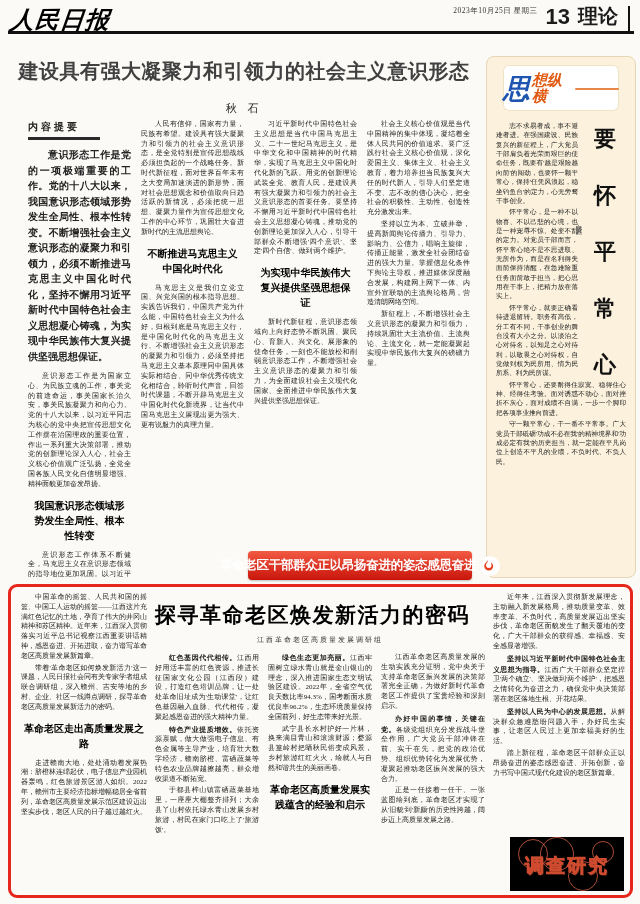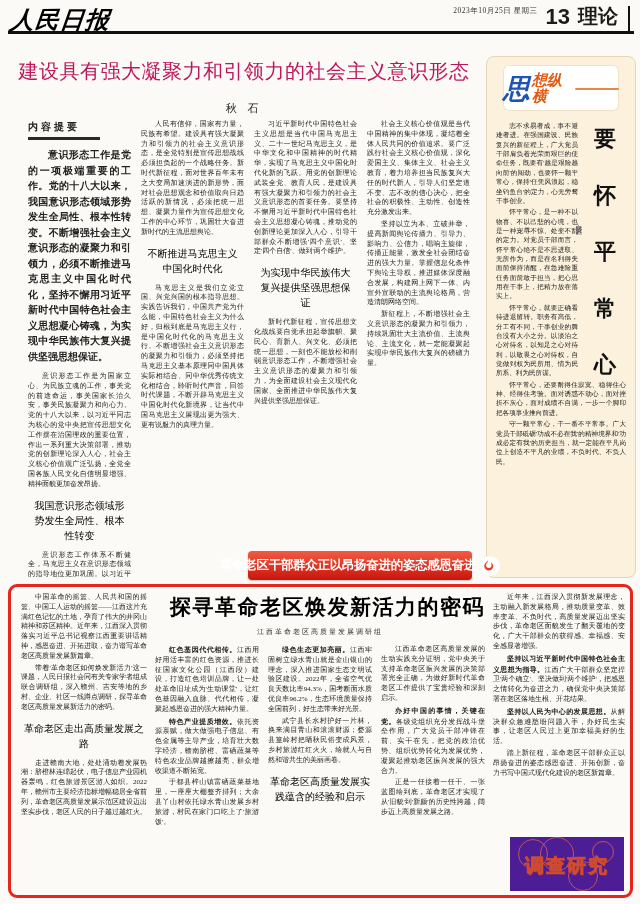--- a/index.html
+++ b/index.html
@@ -8,28 +8,28 @@
 #paper{position:relative;width:640px;height:904px;background:#fbfaf6;overflow:hidden}
 
 #masthead{position:absolute;left:10px;top:4px;font-family:"DejaVu Serif",serif;font-weight:bold;font-style:italic;font-size:24px;letter-spacing:1px;transform:skewX(-6deg);color:#000}
 #header-right{position:absolute;right:10px;top:6px;display:flex;align-items:flex-start;gap:8px}
 #pub-date{font-size:7.5px;color:#333;padding-bottom:4px;letter-spacing:.5px}
 #page-no{font-family:"Liberation Sans",sans-serif;font-weight:bold;font-size:22px;line-height:1}
 #section-name{font-family:"Liberation Sans",sans-serif;font-weight:bold;font-size:20px;line-height:1.05}
 #corner-mark{width:2px;height:26px;background:#111;margin-left:2px}
 #head-rule{position:absolute;left:8px;right:6px;top:31px;height:2.5px;background:#111}
 
-#main-title{position:absolute;left:18px;top:58px;width:452px;text-align:center;font-family:"Liberation Sans",sans-serif;font-weight:400;font-size:20px;letter-spacing:.5px;color:#be185d}
+#main-title{position:absolute;left:18px;top:58px;width:452px;text-align:center;font-family:"Liberation Sans",sans-serif;font-weight:700;font-size:20px;letter-spacing:.5px;color:#404040}
 #main-author{position:absolute;left:18px;top:101px;width:452px;text-align:center;font-size:11px;letter-spacing:4px;color:#222}
 
 .col{position:absolute;top:120px;height:458px;width:103px;overflow:hidden}
 #col1{left:28px}#col2{left:141px}#col3{left:254px}#col4{left:367px}
 .dense p{font-size:7px;line-height:1.4;text-align:justify;text-indent:2em;margin-bottom:2px;color:#1c1c1c}
 .dense p b{font-family:"Liberation Sans",sans-serif;font-weight:bold}
-.dense .subhead{font-family:"Liberation Sans",sans-serif;font-weight:normal;font-size:10px;line-height:1.5;text-align:center;margin:8px 2px;color:#000}
+.dense .subhead{font-family:"Liberation Sans",sans-serif;font-weight:bold;font-size:10px;line-height:1.5;text-align:center;margin:8px 2px;color:#000}
 
 #abstract-box{margin-bottom:8px}
 #abstract-label{font-family:"Liberation Sans",sans-serif;font-weight:bold;font-size:10px;letter-spacing:3px;color:#222}
 .abstract-rule{width:72px;height:3px;background:#2a2a2a;margin:3px 0 7px}
 #abstract-text{font-size:10px;font-weight:bold;line-height:1.55;text-align:justify;text-indent:2em;color:#222}
 
 #banner{position:absolute;left:248px;top:551px;width:224px;height:29px;background:linear-gradient(#f25a43,#c9150b);border-radius:4px;display:flex;align-items:center;justify-content:center;gap:4px;z-index:6;box-shadow:0 1px 2px rgba(0,0,0,.25)}
 #banner-text{color:#fff;font-family:"Liberation Sans",sans-serif;font-weight:bold;font-size:12.5px;letter-spacing:-.3px;white-space:nowrap}
 #banner-flame{width:20px;height:20px;border-radius:50%;background:#fff;display:flex;align-items:center;justify-content:center;flex:0 0 auto}
 
@@ -43,26 +43,26 @@
 #sidebar-body p{font-size:6.6px;line-height:1.42;text-align:justify;text-indent:2em;color:#222;margin-bottom:2px}
 #vtitle-float{float:right;width:42px;height:248px;margin:6px 0 4px 6px;position:relative;display:flex;flex-direction:column;justify-content:space-between;align-items:center}
 .vchar{font-family:"DejaVu Serif",serif;font-weight:bold;font-size:22px;color:#111;line-height:1}
 #vauthor{position:absolute;left:-10px;top:92px;writing-mode:vertical-rl;font-size:6.5px;color:#444;letter-spacing:2px}
 
 #red-box{position:absolute;left:8px;top:584px;width:625px;height:314px;border:3.5px solid #e6261c;border-radius:9px;background:#fbfaf6;z-index:4}
 #bottom-inner{position:relative;width:100%;height:100%;padding:6px 4px;overflow:hidden}
 #b-left{position:absolute;left:10px;top:6px;width:126px;height:294px;overflow:hidden}
 #b-right{position:absolute;left:482px;top:6px;width:132px;height:294px;overflow:hidden}
 #b-mid{position:absolute;left:144px;top:6px;width:330px;height:294px}
-#b-title{text-align:right;font-family:"Liberation Sans",sans-serif;font-weight:900;font-size:21px;letter-spacing:1.5px;color:#000;}
+#b-title{text-align:left;font-family:"Liberation Sans",sans-serif;font-weight:900;font-size:21px;letter-spacing:1.5px;color:#000;margin-top:8px}
 #b-byline{text-align:center;font-size:7px;letter-spacing:2px;color:#333;margin:6px 0 8px}
 #b-cols{display:flex;gap:9px;height:222px;overflow:hidden}
 .bcol{width:104px;overflow:hidden}
 
-#badge{position:absolute;right:6px;bottom:4px;width:114px;height:54px;background:#4c1d95;z-index:8;overflow:hidden}
+#badge{position:absolute;right:6px;bottom:4px;width:114px;height:54px;background:#000000;z-index:8;overflow:hidden}
 .badge-circle{position:absolute;border:1px solid #e2654a;border-radius:50%;opacity:.75}
 #bc1{width:30px;height:30px;left:8px;top:2px}
 #bc2{width:34px;height:34px;left:30px;top:0}
 #bc3{width:22px;height:22px;left:82px;top:4px}
 #bc4{width:30px;height:30px;left:58px;top:24px}
 #badge-text{position:absolute;left:0;right:0;top:16px;text-align:center;font-family:"Liberation Sans",sans-serif;font-weight:900;font-size:19px;letter-spacing:2px;color:#9c8d55;-webkit-text-stroke:.8px #cf4a2e;text-shadow:1px 1px 0 rgba(207,74,46,.45)}
 </style>
 </head>
 <body>
 
@@ -94,21 +94,21 @@
       </div>
   </div>
   <div id="col2" class="col dense">
       <p>人民有信仰，国家有力量，民族有希望。建设具有强大凝聚力和引领力的社会主义意识形态，是全党特别是宣传思想战线必须担负起的一个战略任务。新时代新征程，面对世界百年未有之大变局加速演进的新形势，面对社会思想观念和价值取向日趋活跃的新情况，必须把统一思想、凝聚力量作为宣传思想文化工作的中心环节，巩固壮大奋进新时代的主流思想舆论。</p>
       <div class="subhead">不断推进马克思主义中国化时代化</div>
       <p>马克思主义是我们立党立国、兴党兴国的根本指导思想。实践告诉我们，中国共产党为什么能，中国特色社会主义为什么好，归根到底是马克思主义行，是中国化时代化的马克思主义行。不断增强社会主义意识形态的凝聚力和引领力，必须坚持把马克思主义基本原理同中国具体实际相结合、同中华优秀传统文化相结合，聆听时代声音，回答时代课题，不断开辟马克思主义中国化时代化新境界，让当代中国马克思主义展现出更为强大、更有说服力的真理力量。</p>
     </div>
   <div id="col3" class="col dense">
       <p>习近平新时代中国特色社会主义思想是当代中国马克思主义、二十一世纪马克思主义，是中华文化和中国精神的时代精华，实现了马克思主义中国化时代化新的飞跃。用党的创新理论武装全党、教育人民，是建设具有强大凝聚力和引领力的社会主义意识形态的首要任务。要坚持不懈用习近平新时代中国特色社会主义思想凝心铸魂，推动党的创新理论更加深入人心，引导干部群众不断增强'四个意识'、坚定'四个自信'、做到'两个维护'。</p>
       <div class="subhead">为实现中华民族伟大复兴提供坚强思想保证</div>
-      <p>新时代新征程，宣传思想文化战线要自觉承担起举旗帜、聚民心、育新人、兴文化、必须把统一思想，一刻也不能放松和削弱意识形态工作，不断增强社会主义意识形态的凝聚力和引领力，为全面建设社会主义现代化国家、全面推进中华民族伟大复兴提供坚强思想保证。</p>
+      <p>新时代新征程，意识形态领域向上向好态势不断巩固、聚民心、育新人、兴文化、展形象的使命任务，一刻也不能放松和削弱意识形态工作，不断增强社会主义意识形态的凝聚力和引领力，为全面建设社会主义现代化国家、全面推进中华民族伟大复兴提供坚强思想保证。</p>
     </div>
   <div id="col4" class="col dense">
       <p>社会主义核心价值观是当代中国精神的集中体现，凝结着全体人民共同的价值追求。要广泛践行社会主义核心价值观，深化爱国主义、集体主义、社会主义教育，着力培养担当民族复兴大任的时代新人，引导人们坚定道不变、志不改的信心决心，把全社会的积极性、主动性、创造性充分激发出来。</p>
       <p>坚持以立为本、立破并举，提高新闻舆论传播力、引导力、影响力、公信力，唱响主旋律，传播正能量，激发全社会团结奋进的强大力量。掌握信息化条件下舆论主导权，推进媒体深度融合发展，构建网上网下一体、内宣外宣联动的主流舆论格局，营造清朗网络空间。</p>
       <p>新征程上，不断增强社会主义意识形态的凝聚力和引领力，持续巩固壮大主流价值、主流舆论、主流文化，就一定能凝聚起实现中华民族伟大复兴的磅礴力量。</p>
     </div>
 
   <div id="banner">
     <span id="banner-text">革命老区干部群众正以昂扬奋进的姿态感恩奋进</span>
     <span id="banner-flame">

